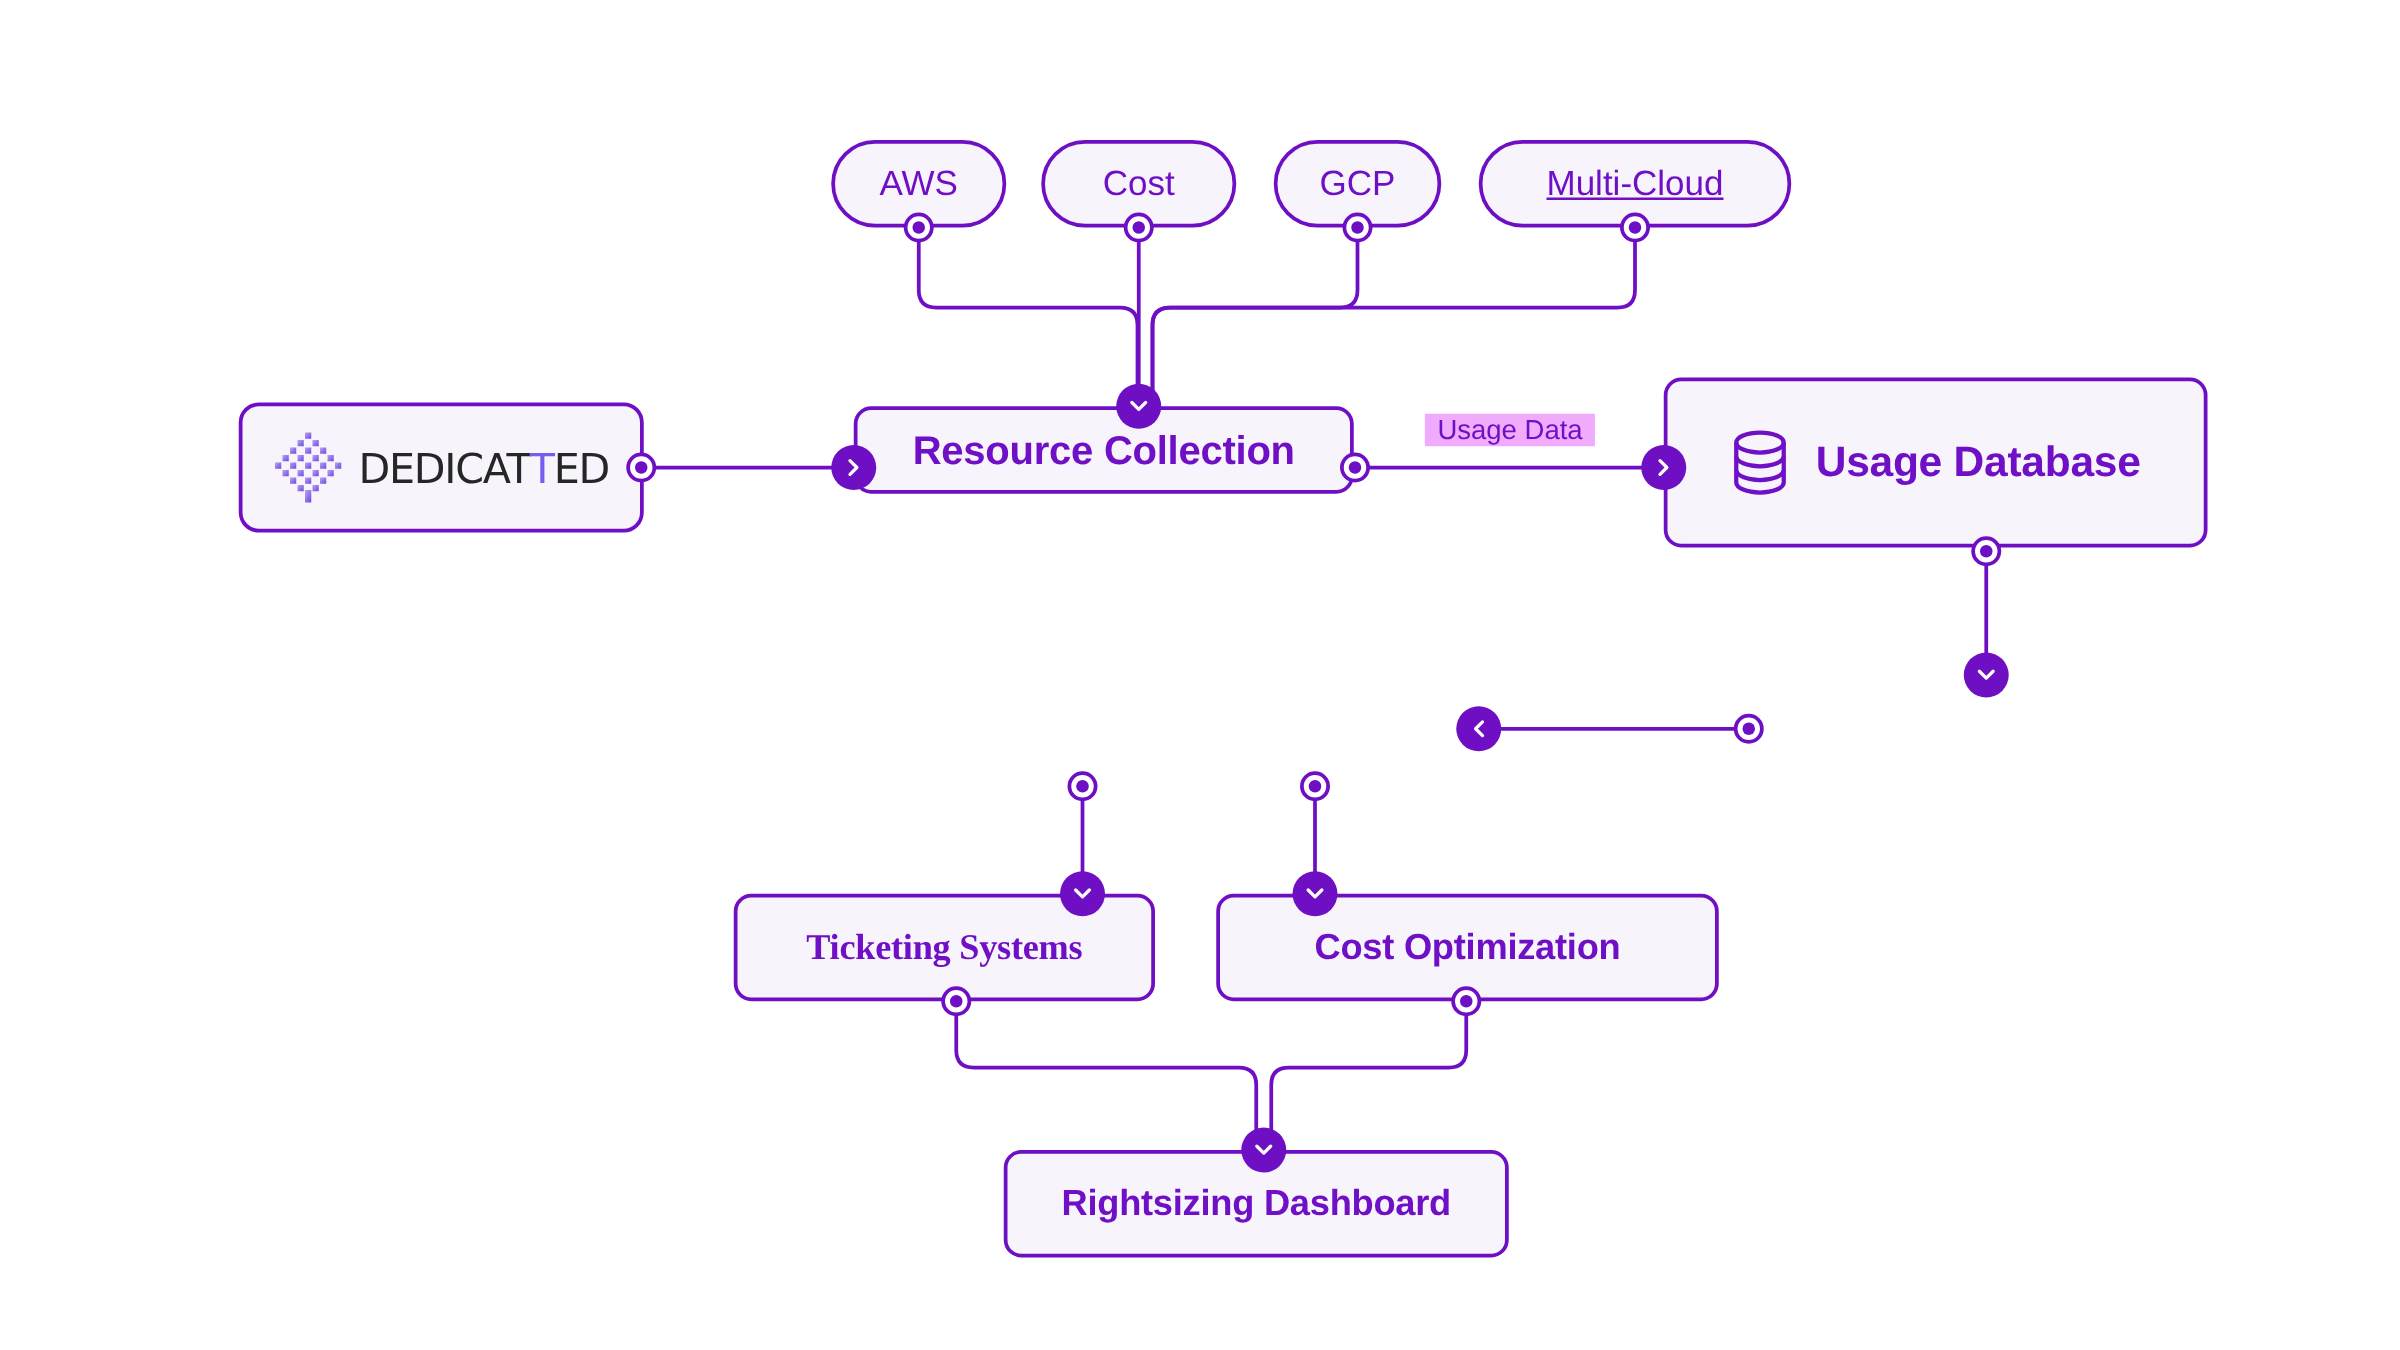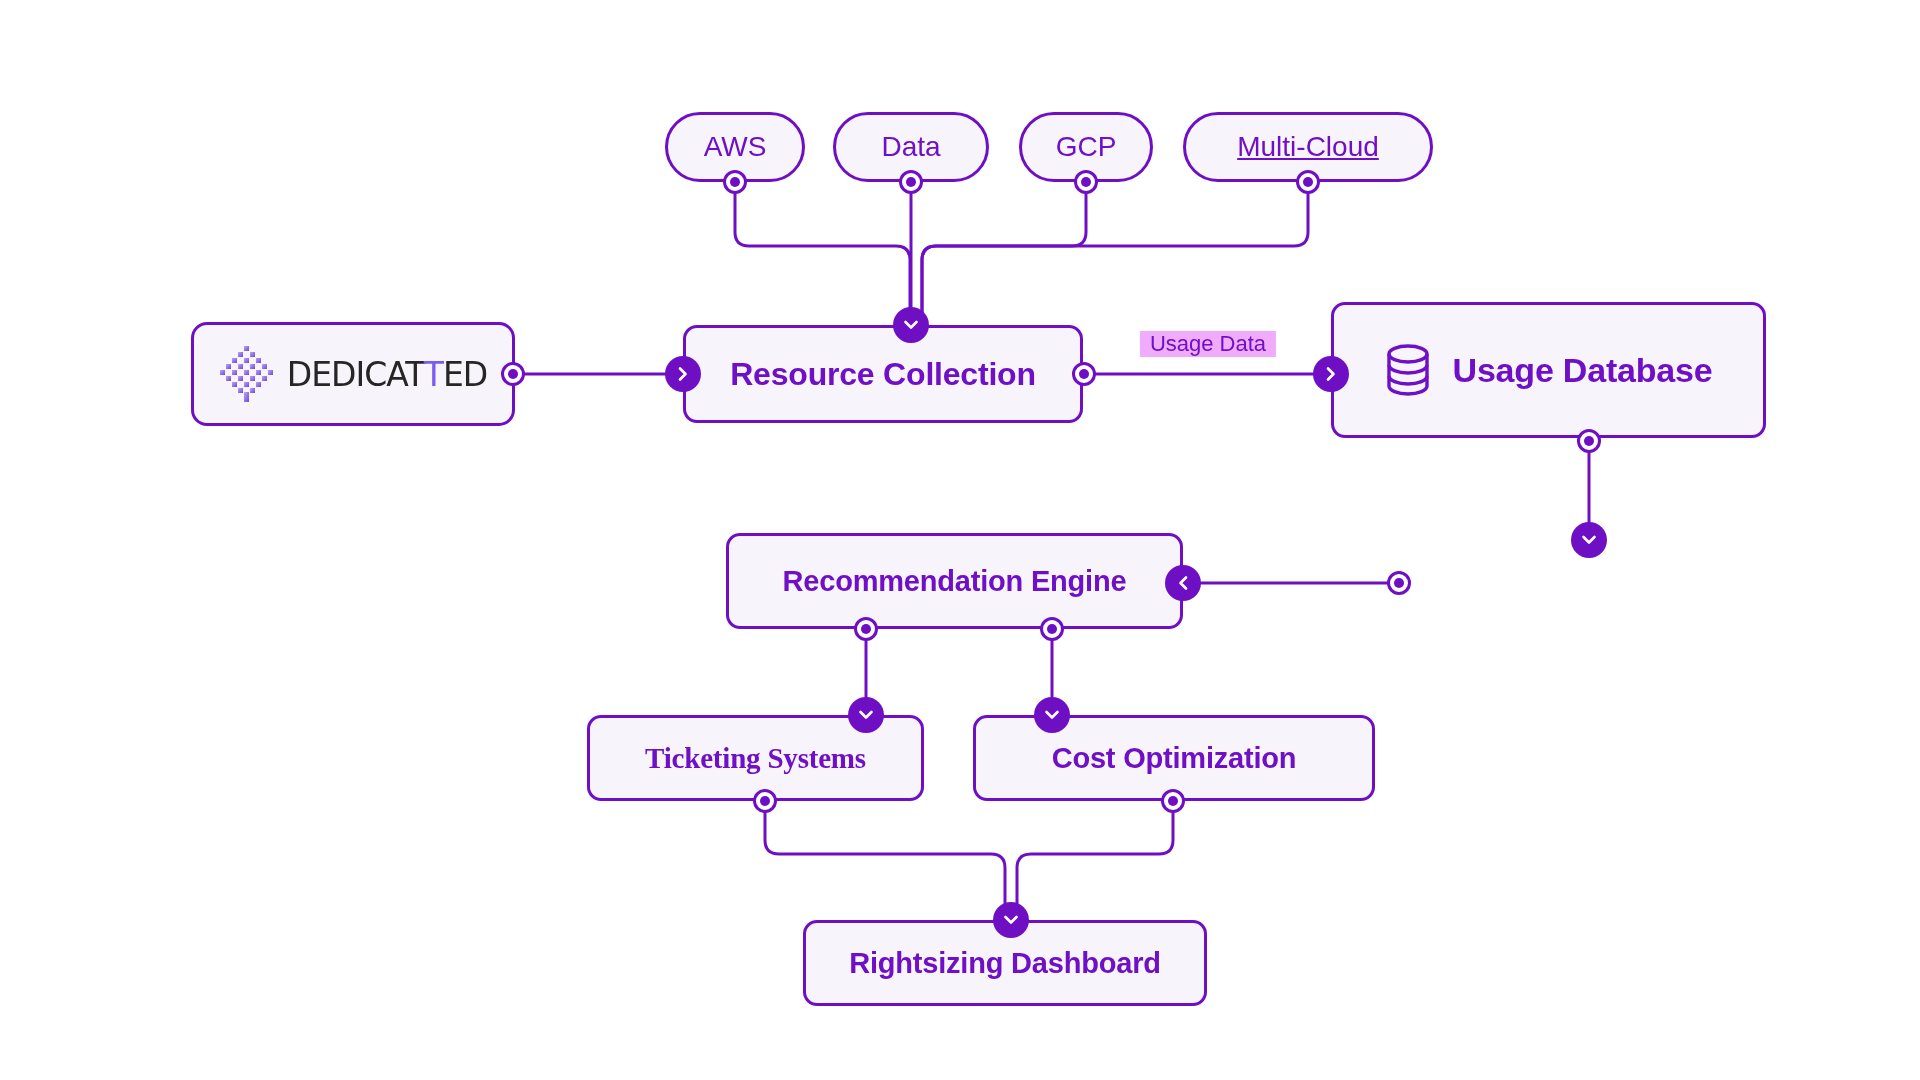--- a/index.html
+++ b/index.html
@@ -174,21 +174,21 @@
       <path d="M 1162 801 L 1162 840 Q 1162 854 1148 854 L 1020 854 Q 1006 854 1006 868 L 1006 920"></path>
     </g>
   </svg>
 
   <div class="node pill" style="left:654px; top:112px; width:140px; height:70px;">
     <span>AWS</span>
   </div>
   <div class="port dot" style="left:724px; top:182px;"></div>
 
   <div class="node pill" style="left:822px; top:112px; width:156px; height:70px;">
-    <span>Data</span>
+    <span>Cost</span>
   </div>
   <div class="port dot" style="left:900px; top:182px;"></div>
 
   <div class="node pill" style="left:1008px; top:112px; width:134px; height:70px;">
     <span>GCP</span>
   </div>
   <div class="port dot" style="left:1075px; top:182px;"></div>
 
   <div class="node pill" style="left:1172px; top:112px; width:250px; height:70px;text-decoration:underline;">
     <span>Multi-Cloud</span>
@@ -230,21 +230,21 @@
           <rect x="19" y="43" width="5" height="5"></rect>
             <rect x="31" y="43" width="5" height="5"></rect>
           <rect x="25" y="47" width="5" height="10"></rect>
         </g>
       </svg>
       <span class="logo-text"><span>DEDICAT</span><span class="hl">T</span><span>ED</span></span>
     </span>
   </div>
   <div class="port dot" style="left:502px; top:374px;"></div>
 
-  <div class="node big" style="left:672px; top:325px; width:400px; height:98px;">
+  <div class="node big" style="left:672px; top:325px; width:400px; height:70px;">
     <span>Resource Collection</span>
   </div>
   <div class="port chev" style="left:672px; top:374px;">
     <svg width="18" height="18" viewBox="0 0 18 18">
       <path d="M6 3.5 L11.5 9 L6 14.5" stroke="#ffffff" stroke-width="2.6" fill="none" stroke-linecap="round" stroke-linejoin="round"></path>
     </svg>
   </div>
   <div class="port chev" style="left:900px; top:325px;">
     <svg width="18" height="18" viewBox="0 0 18 18">
       <path d="M3.5 6 L9 11.5 L14.5 6" stroke="#ffffff" stroke-width="2.6" fill="none" stroke-linecap="round" stroke-linejoin="round"></path>
@@ -272,23 +272,20 @@
   </div>
   <div class="port dot" style="left:1578px; top:441px;"></div>
 
   <div class="port chev" style="left:1578px; top:540px;">
     <svg width="18" height="18" viewBox="0 0 18 18">
       <path d="M3.5 6 L9 11.5 L14.5 6" stroke="#ffffff" stroke-width="2.6" fill="none" stroke-linecap="round" stroke-linejoin="round"></path>
     </svg>
   </div>
   <div class="port dot" style="left:1388px; top:583px;"></div>
 
-  <div class="node" style="left:715px; top:533px; width:457px; height:96px;">
-    <span>Recommendation Engine</span>
-  </div>
   <div class="port chev" style="left:1172px; top:583px;">
     <svg width="18" height="18" viewBox="0 0 18 18">
       <path d="M12 3.5 L6.5 9 L12 14.5" stroke="#ffffff" stroke-width="2.6" fill="none" stroke-linecap="round" stroke-linejoin="round"></path>
     </svg>
   </div>
   <div class="port dot" style="left:855px; top:629px;"></div>
   <div class="port dot" style="left:1041px; top:629px;"></div>
 
   <div class="node" style="left:576px; top:715px; width:337px; height:86px;font-family:Liberation Serif, serif;">
     <span>Ticketing Systems</span>

